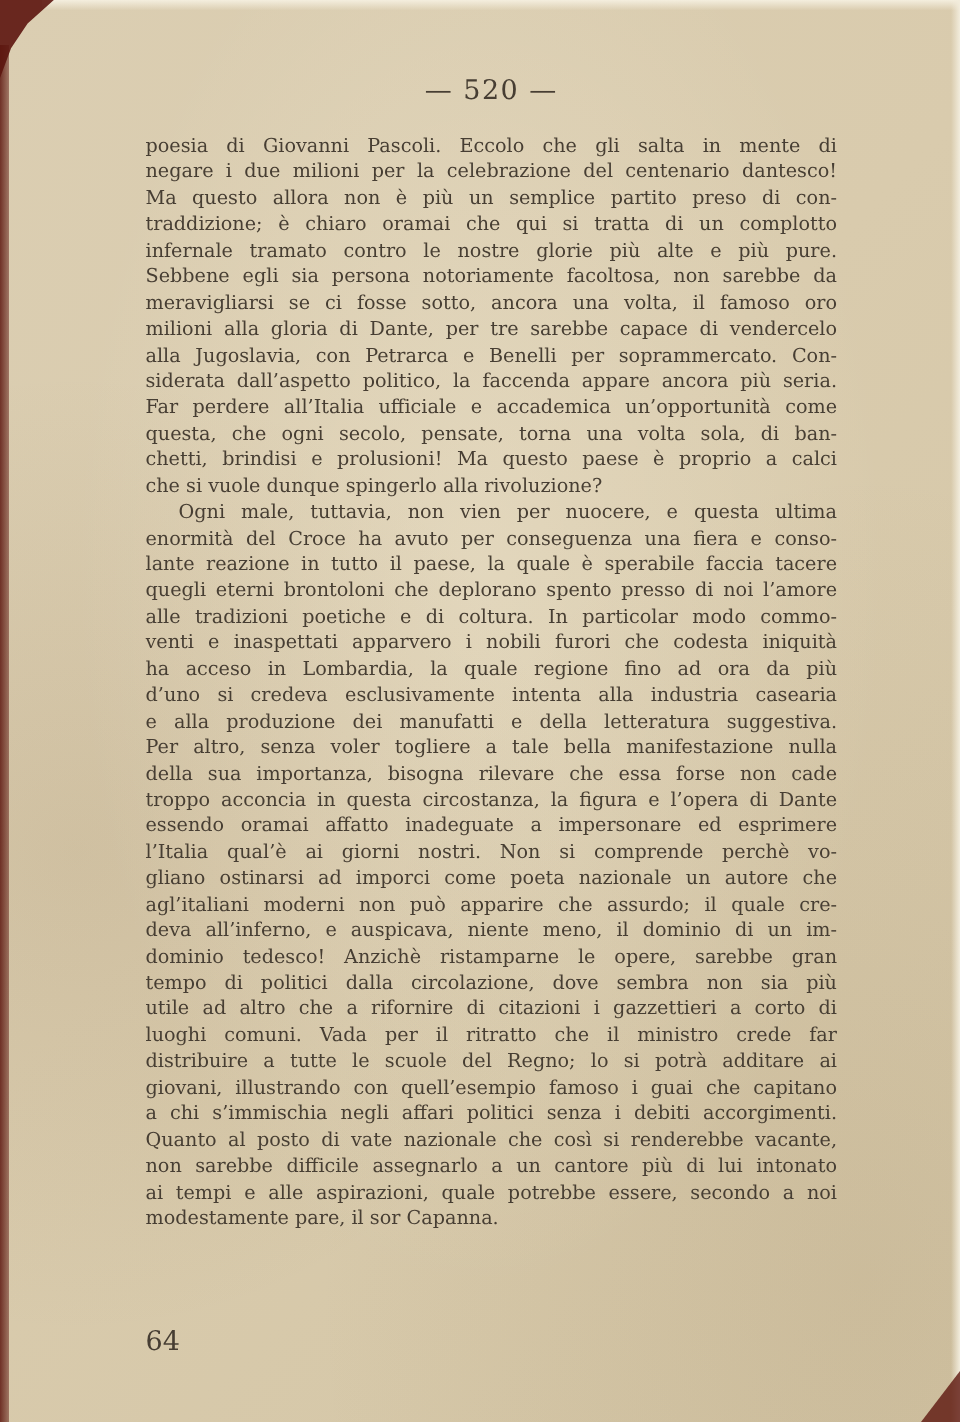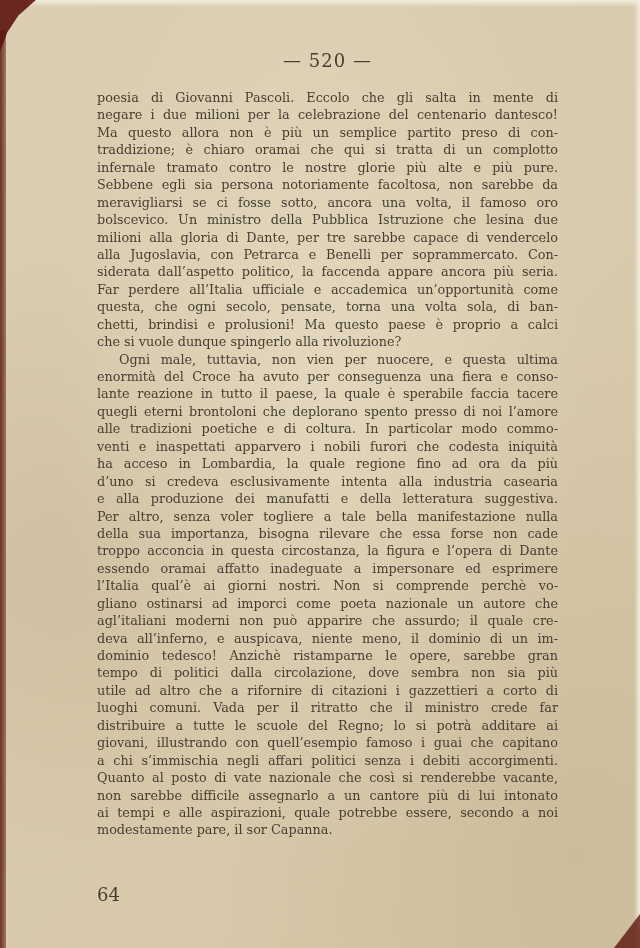--- a/index.html
+++ b/index.html
@@ -94,21 +94,20 @@
   <div class="page-number-header">— 520 —</div>
 
   <div class="page-body">
       <div class="line justified">poesia di Giovanni Pascoli. Eccolo che gli salta in mente di</div>
       <div class="line justified">negare i due milioni per la celebrazione del centenario dantesco!</div>
       <div class="line justified">Ma questo allora non è più un semplice partito preso di con-</div>
       <div class="line justified">traddizione; è chiaro oramai che qui si tratta di un complotto</div>
       <div class="line justified">infernale tramato contro le nostre glorie più alte e più pure.</div>
       <div class="line justified">Sebbene egli sia persona notoriamente facoltosa, non sarebbe da</div>
       <div class="line justified">meravigliarsi se ci fosse sotto, ancora una volta, il famoso oro</div>
-      <div class="line justified">bolscevico. Un ministro della Pubblica Istruzione che lesina due</div>
       <div class="line justified">milioni alla gloria di Dante, per tre sarebbe capace di vendercelo</div>
       <div class="line justified">alla Jugoslavia, con Petrarca e Benelli per soprammercato. Con-</div>
       <div class="line justified">siderata dall’aspetto politico, la faccenda appare ancora più seria.</div>
       <div class="line justified">Far perdere all’Italia ufficiale e accademica un’opportunità come</div>
       <div class="line justified">questa, che ogni secolo, pensate, torna una volta sola, di ban-</div>
       <div class="line justified">chetti, brindisi e prolusioni! Ma questo paese è proprio a calci</div>
       <div class="line last">che si vuole dunque spingerlo alla rivoluzione?</div>
       <div class="line justified indent">Ogni male, tuttavia, non vien per nuocere, e questa ultima</div>
       <div class="line justified">enormità del Croce ha avuto per conseguenza una fiera e conso-</div>
       <div class="line justified">lante reazione in tutto il paese, la quale è sperabile faccia tacere</div>

